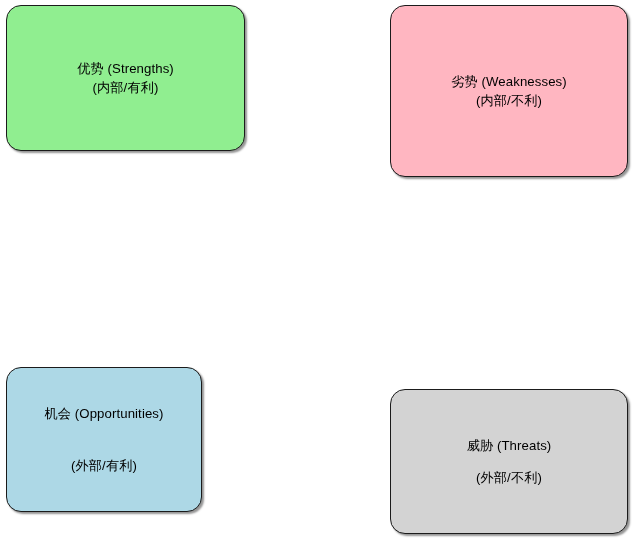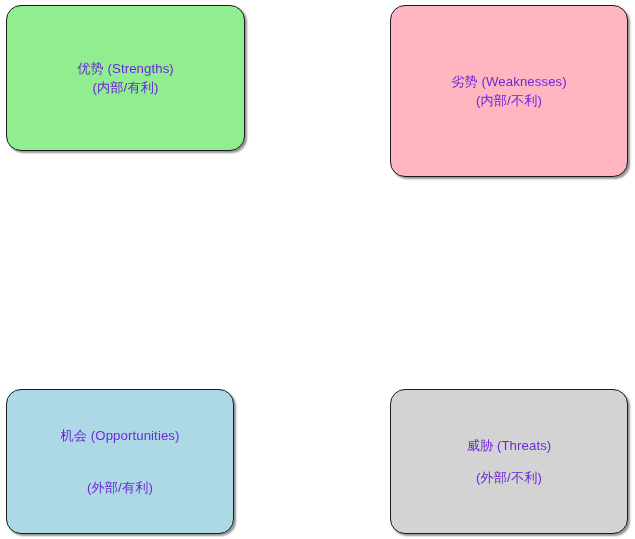--- a/index.html
+++ b/index.html
@@ -27,43 +27,43 @@
     border-radius: 15px;
     display: flex;
     flex-direction: column;
     align-items: center;
     justify-content: center;
     text-align: center;
     box-shadow: 2px 2px 2px rgba(0, 0, 0, 0.42);
   }
   .swot-line {
     display: block;
-    color: #6d28d9;
+    color: #000000;
     font-size: 13.2px;
     line-height: 19px;
     letter-spacing: 0.1px;
     white-space: nowrap;
   }
   
   #box-strengths {
     left: 6px;
     top: 5px;
     width: 239px;
     height: 146px;
   }
   #box-weaknesses {
     left: 390px;
     top: 5px;
     width: 238px;
     height: 172px;
   }
   #box-opportunities {
     left: 6px;
-    top: 389px;
-    width: 228px;
+    top: 367px;
+    width: 196px;
     height: 145px;
     gap: 33px;
   }
   #box-threats {
     left: 390px;
     top: 389px;
     width: 238px;
     height: 145px;
     gap: 13px;
   }

